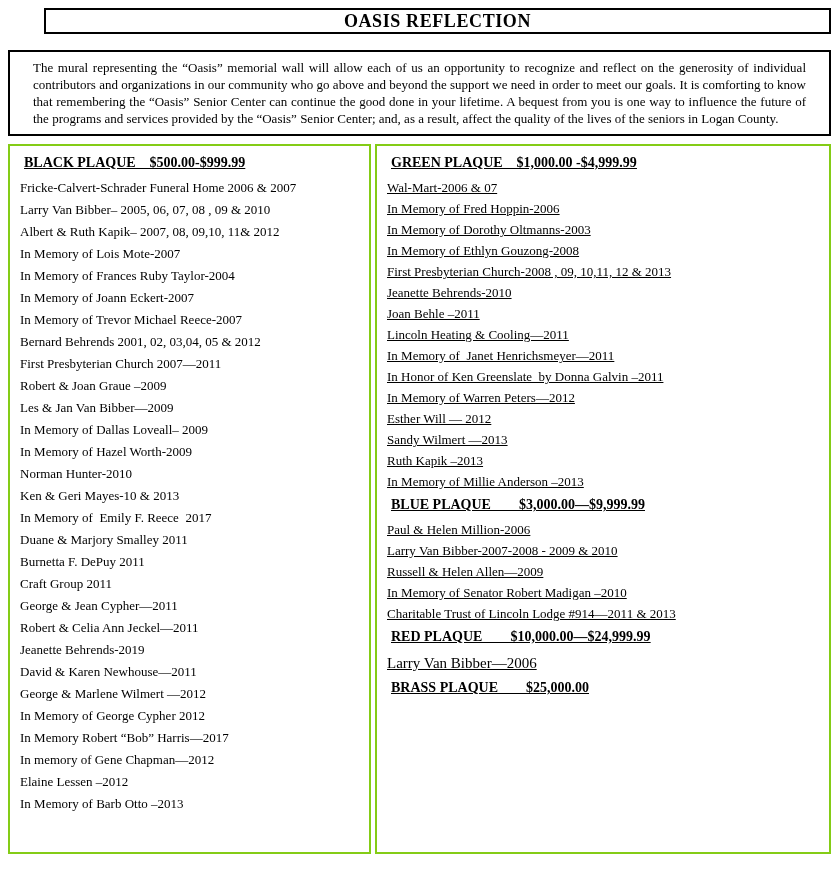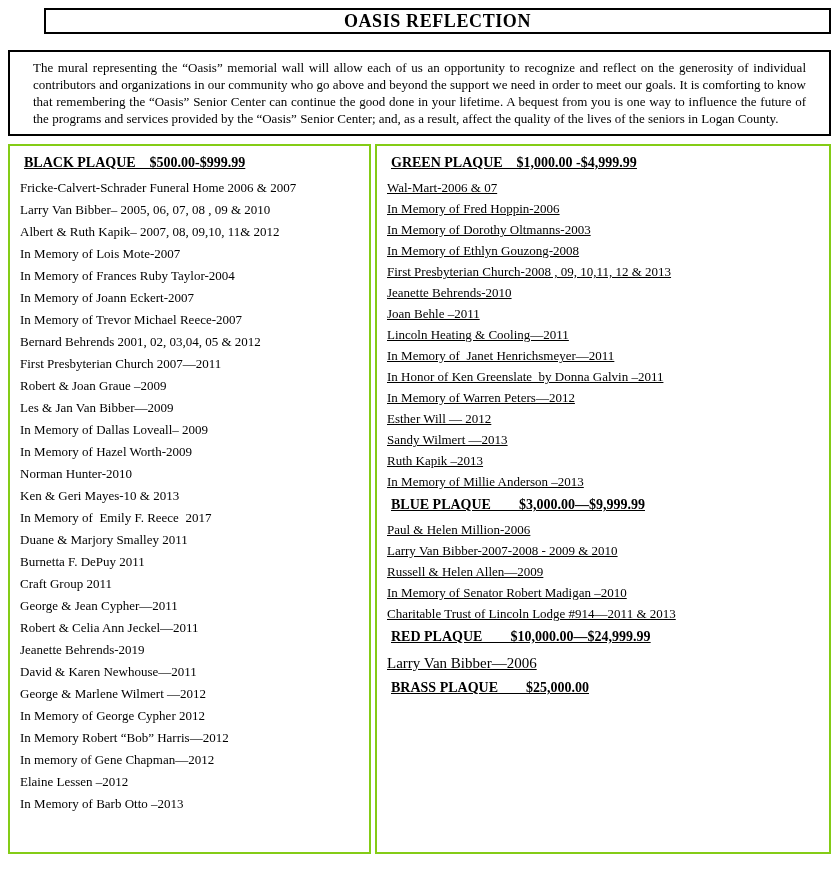--- a/index.html
+++ b/index.html
@@ -109,21 +109,21 @@
           <div class="list-item">In Memory of  Emily F. Reece  2017</div>
           <div class="list-item">Duane &amp; Marjory Smalley 2011</div>
           <div class="list-item">Burnetta F. DePuy 2011</div>
           <div class="list-item">Craft Group 2011</div>
           <div class="list-item">George &amp; Jean Cypher—2011</div>
           <div class="list-item">Robert &amp; Celia Ann Jeckel—2011</div>
           <div class="list-item">Jeanette Behrends-2019</div>
           <div class="list-item">David &amp; Karen Newhouse—2011</div>
           <div class="list-item">George &amp; Marlene Wilmert —2012</div>
           <div class="list-item">In Memory of George Cypher 2012</div>
-          <div class="list-item">In Memory Robert “Bob” Harris—2012</div>
+          <div class="list-item">In Memory Robert “Bob” Harris—2017</div>
           <div class="list-item">In memory of Gene Chapman—2012</div>
           <div class="list-item">Elaine Lessen –2012</div>
           <div class="list-item">In Memory of Barb Otto –2013</div>
         </div>
       </div>
     <div class="col col-right">
         <div class="section-heading"><span class="heading-text">GREEN PLAQUE    $1,000.00 -$4,999.99</span></div>
         <div class="item-list green-plaque">
           <div class="list-item">Wal-Mart-2006 &amp; 07</div>
           <div class="list-item">In Memory of Fred Hoppin-2006</div>

